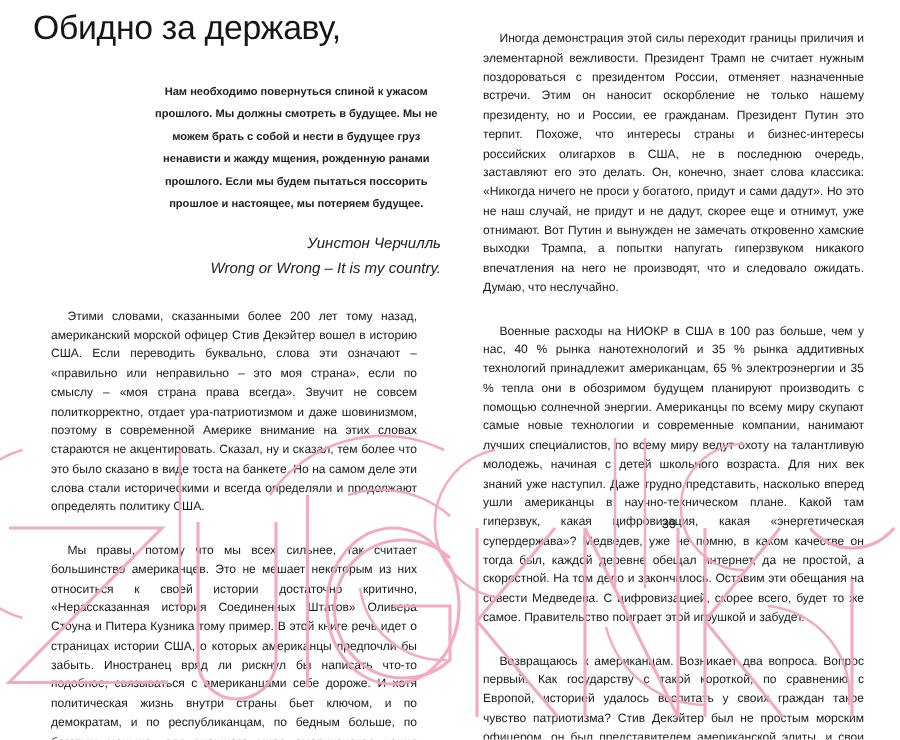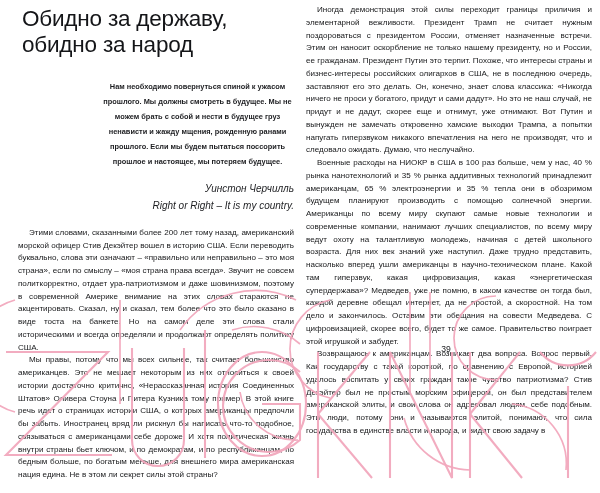--- a/index.html
+++ b/index.html
@@ -47,21 +47,21 @@
   .body{
     margin-top:12px;
     font-size:8.05px;
     line-height:1.585;
     text-align:justify;
     text-justify:inter-word;
     hyphens:manual;
     color:#17181a;
   }
   .page-right .body{margin-top:0;}
-  .body p{margin:0;text-indent:11px;}
+  .body p{margin:16px;text-indent:11px;}
   .body p.cont{text-indent:11px;}
 
   .folio{
     position:absolute;
     bottom:78px;
     width:100%;
     left:0;
     text-align:center;
     font-size:8.6px;
     color:#202124;
@@ -83,28 +83,27 @@
   .wm-thin{stroke-width:1.7;}
 </style>
 </head>
 <body>
 
 <div id="spread">
 
   <div class="page page-left">
     <h1 class="title">
       <span>Обидно за державу,</span><br>
-      <span>обидно за народ</span>
     </h1>
 
     <div class="epigraph">Нам необходимо повернуться спиной к ужасом прошлого. Мы должны смотреть в будущее. Мы не можем брать с собой и нести в будущее груз ненависти и жажду мщения, рожденную ранами прошлого. Если мы будем пытаться поссорить прошлое и настоящее, мы потеряем будущее.</div>
 
     <div class="epi-attr">
       <div>Уинстон Черчилль</div>
-      <div class="en">Right or Right – It is my country.</div>
+      <div class="en">Wrong or Wrong – It is my country.</div>
     </div>
 
     <div class="body">
       <p>Этими словами, сказанными более 200 лет тому назад, американский морской офицер Стив Декэйтер вошел в историю США. Если переводить буквально, слова эти означают – «правильно или неправильно – это моя страна», если по смыслу – «моя страна права всегда». Звучит не совсем политкорректно, отдает ура-патриотизмом и даже шовинизмом, поэтому в современной Америке внимание на этих словах стараются не акцентировать. Сказал, ну и сказал, тем более что это было сказано в виде тоста на банкете. Но на самом деле эти слова стали историческими и всегда определяли и продолжают определять политику США.</p>
       <p class="cont">Мы правы, потому что мы всех сильнее, так считает большинство американцев. Это не мешает некоторым из них относиться к своей истории достаточно критично, «Нерассказанная история Соединенных Штатов» Оливера Стоуна и Питера Кузника тому пример. В этой книге речь идет о страницах истории США, о которых американцы предпочли бы забыть. Иностранец вряд ли рискнул бы написать что-то подобное, связываться с американцами себе дороже. И хотя политическая жизнь внутри страны бьет ключом, и по демократам, и по республиканцам, по бедным больше, по богатым меньше, для внешнего мира американская нация едина. Не в этом ли секрет силы этой страны?</p>
     </div>
 
   </div>
 
   <div class="page page-right">

